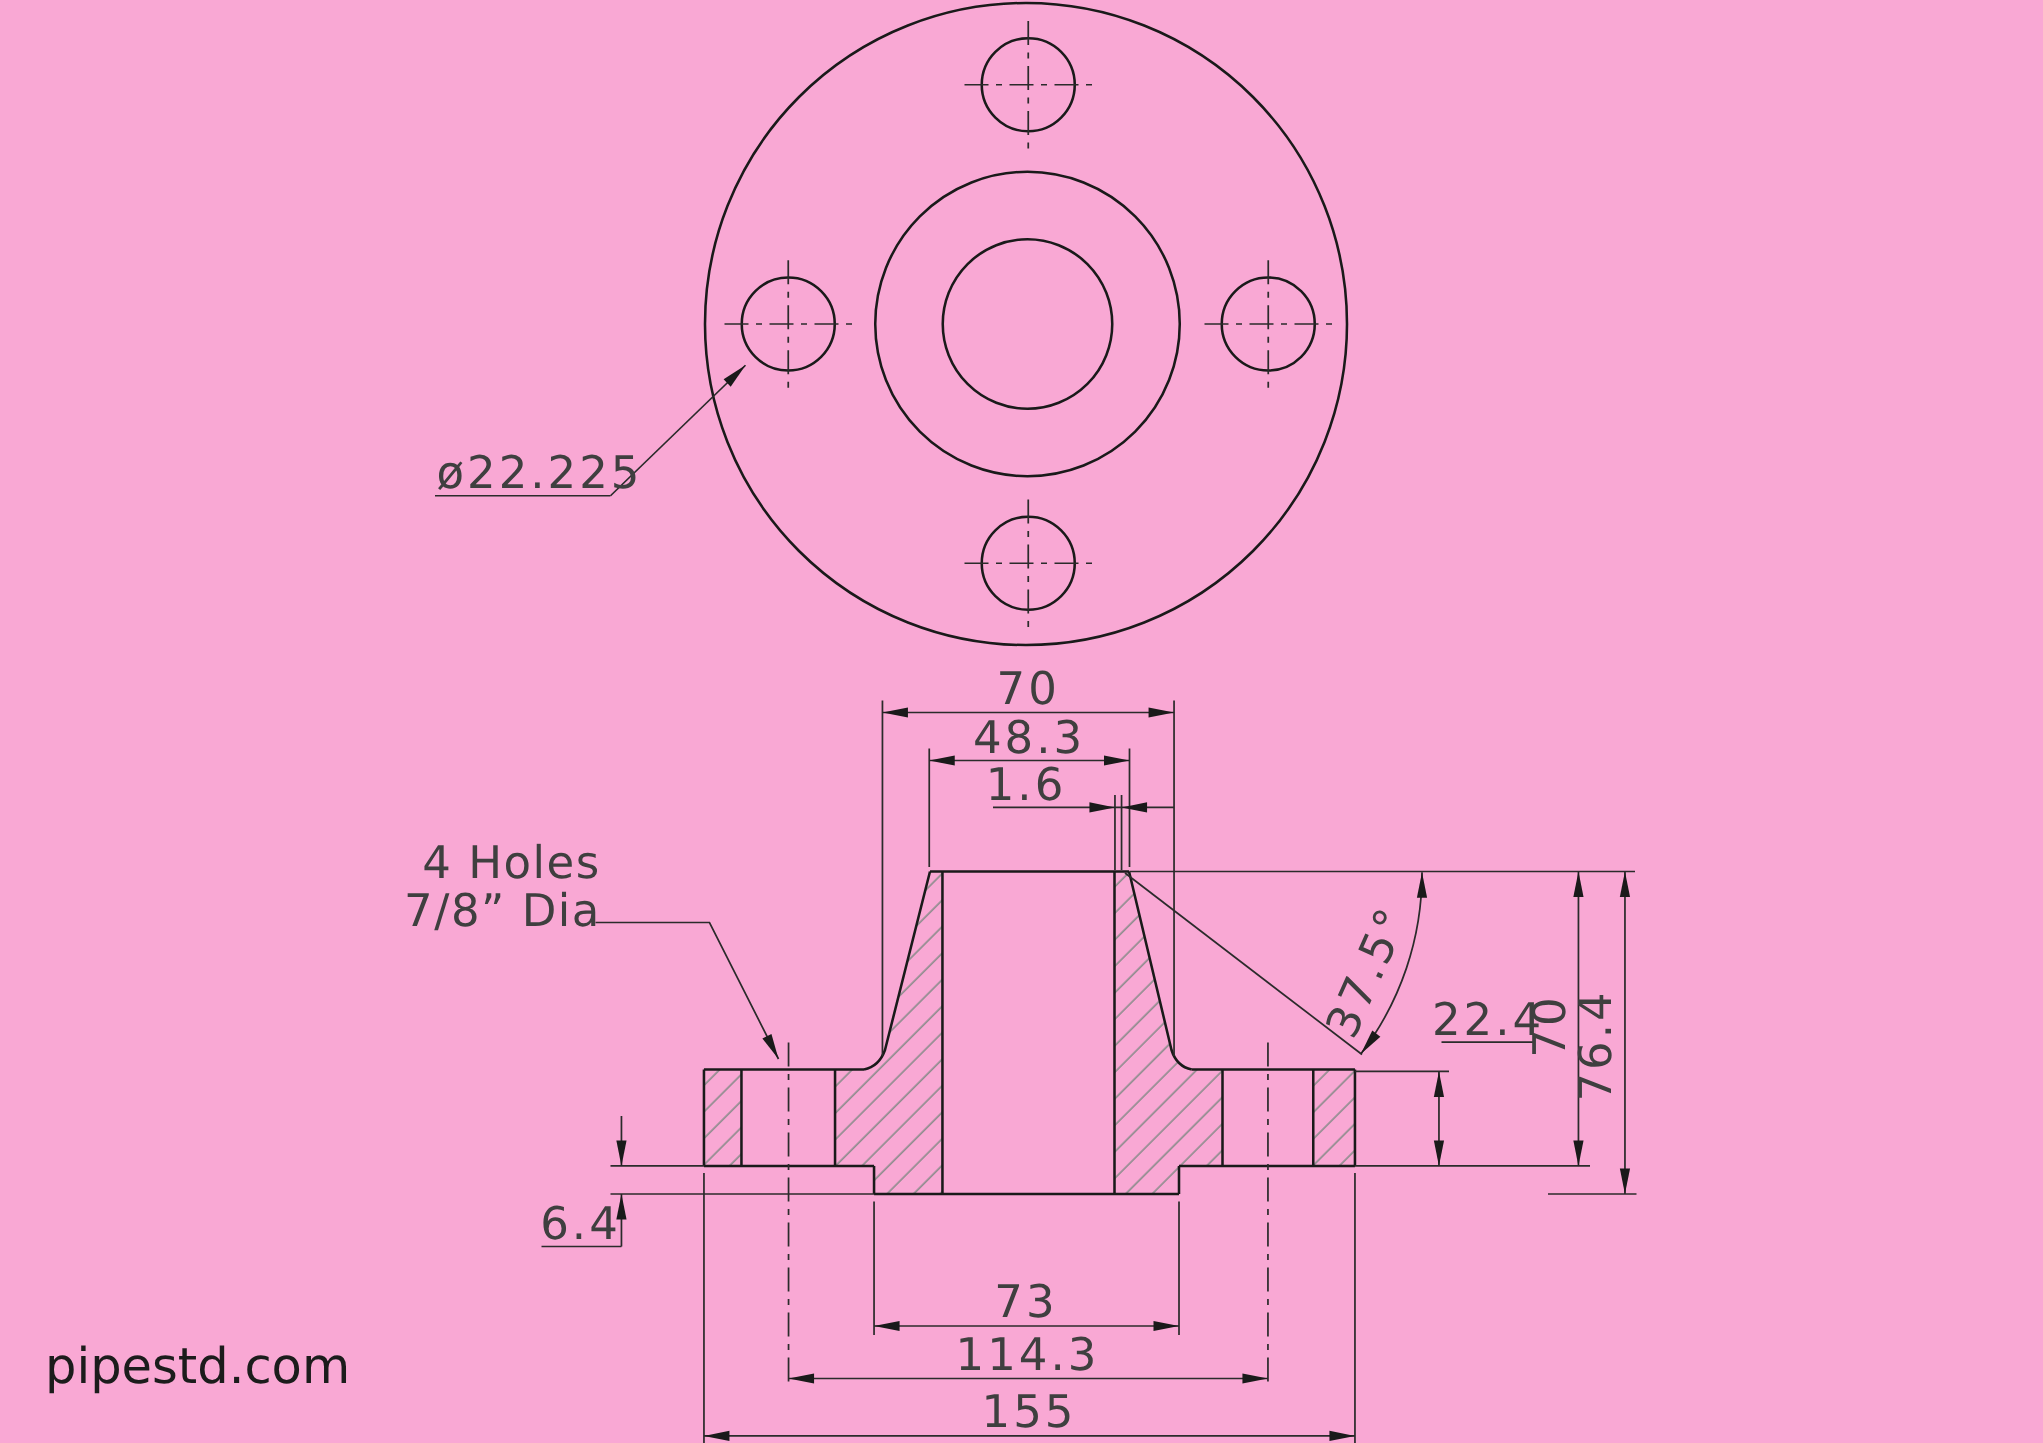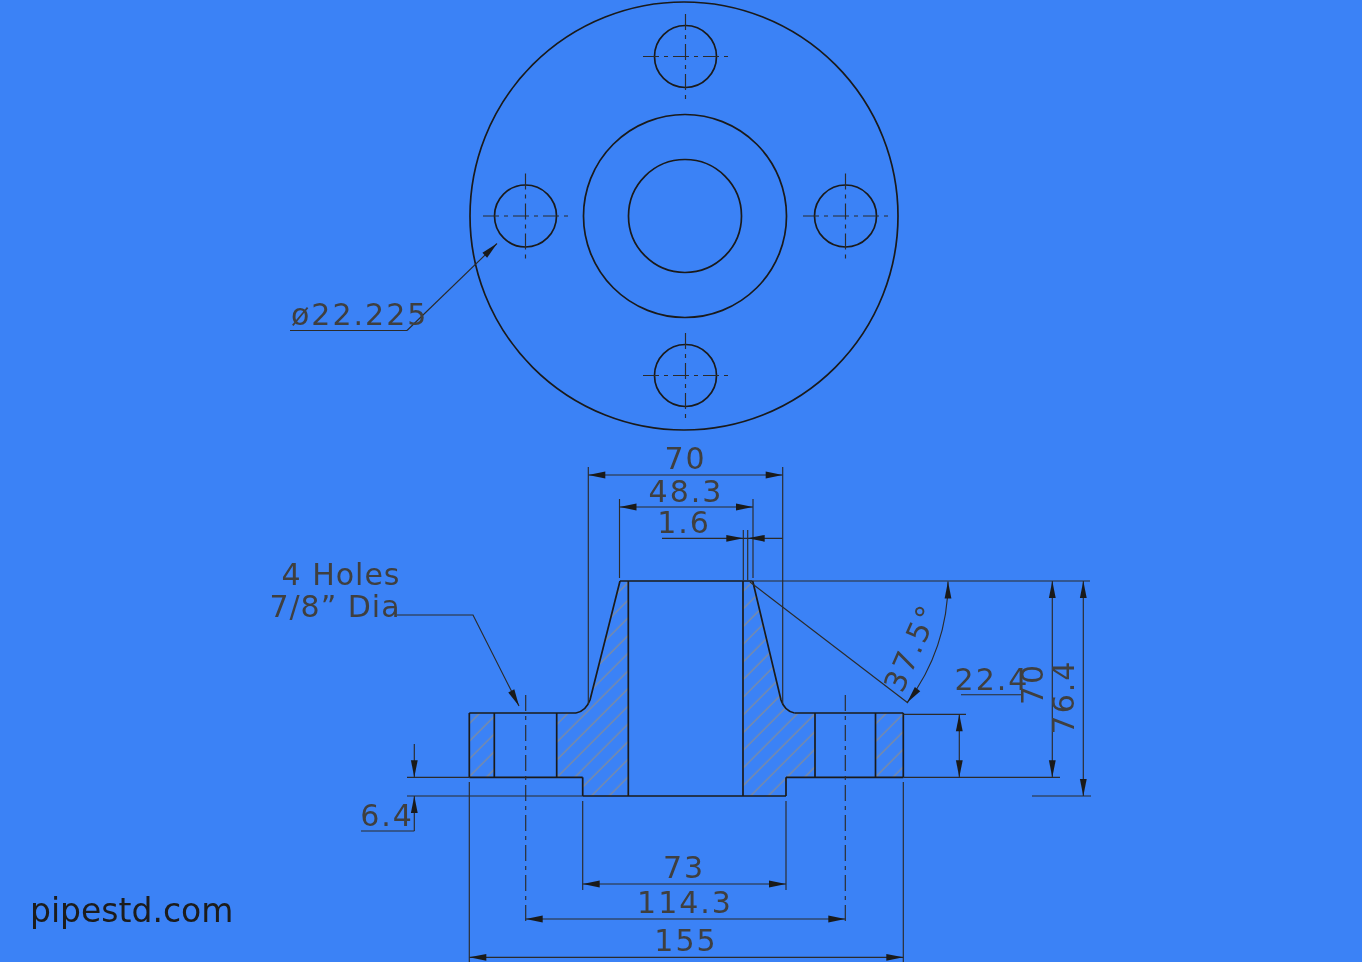--- a/index.html
+++ b/index.html
@@ -1,16 +1,16 @@
 <!DOCTYPE html>
 <html><head>
 <meta charset="utf-8">
 <style>
   html,body { margin:0; padding:0; background:#ffffff; }
-  .stage { position:relative; width:1362px; height:962px; background:#3b82f6; overflow:hidden; }
+  .stage { position:relative; width:1362px; height:962px; background:#f9a8d4; overflow:hidden; }
   svg { display:block; }
   text { font-family:"DejaVu Sans", sans-serif; fill:#3f3f3f; }
   .dim  { font-size:30px; letter-spacing:2px; }
   .note { font-size:30px; letter-spacing:1px; }
   .mark { font-size:33px; fill:#1c1c1c; letter-spacing:0px; }
   .ol   { stroke:#1a1a1a; stroke-width:1.7; fill:none; }
   .thin { stroke:#2b2b2b; stroke-width:1.15; fill:none; }
   .cl   { stroke:#2b2b2b; stroke-width:1.15; fill:none; stroke-dasharray:16 5 4 5; }
   .hatchfill { fill:url(#hatch); stroke:none; }
   .arrow { fill:#1a1a1a; stroke:none; }

